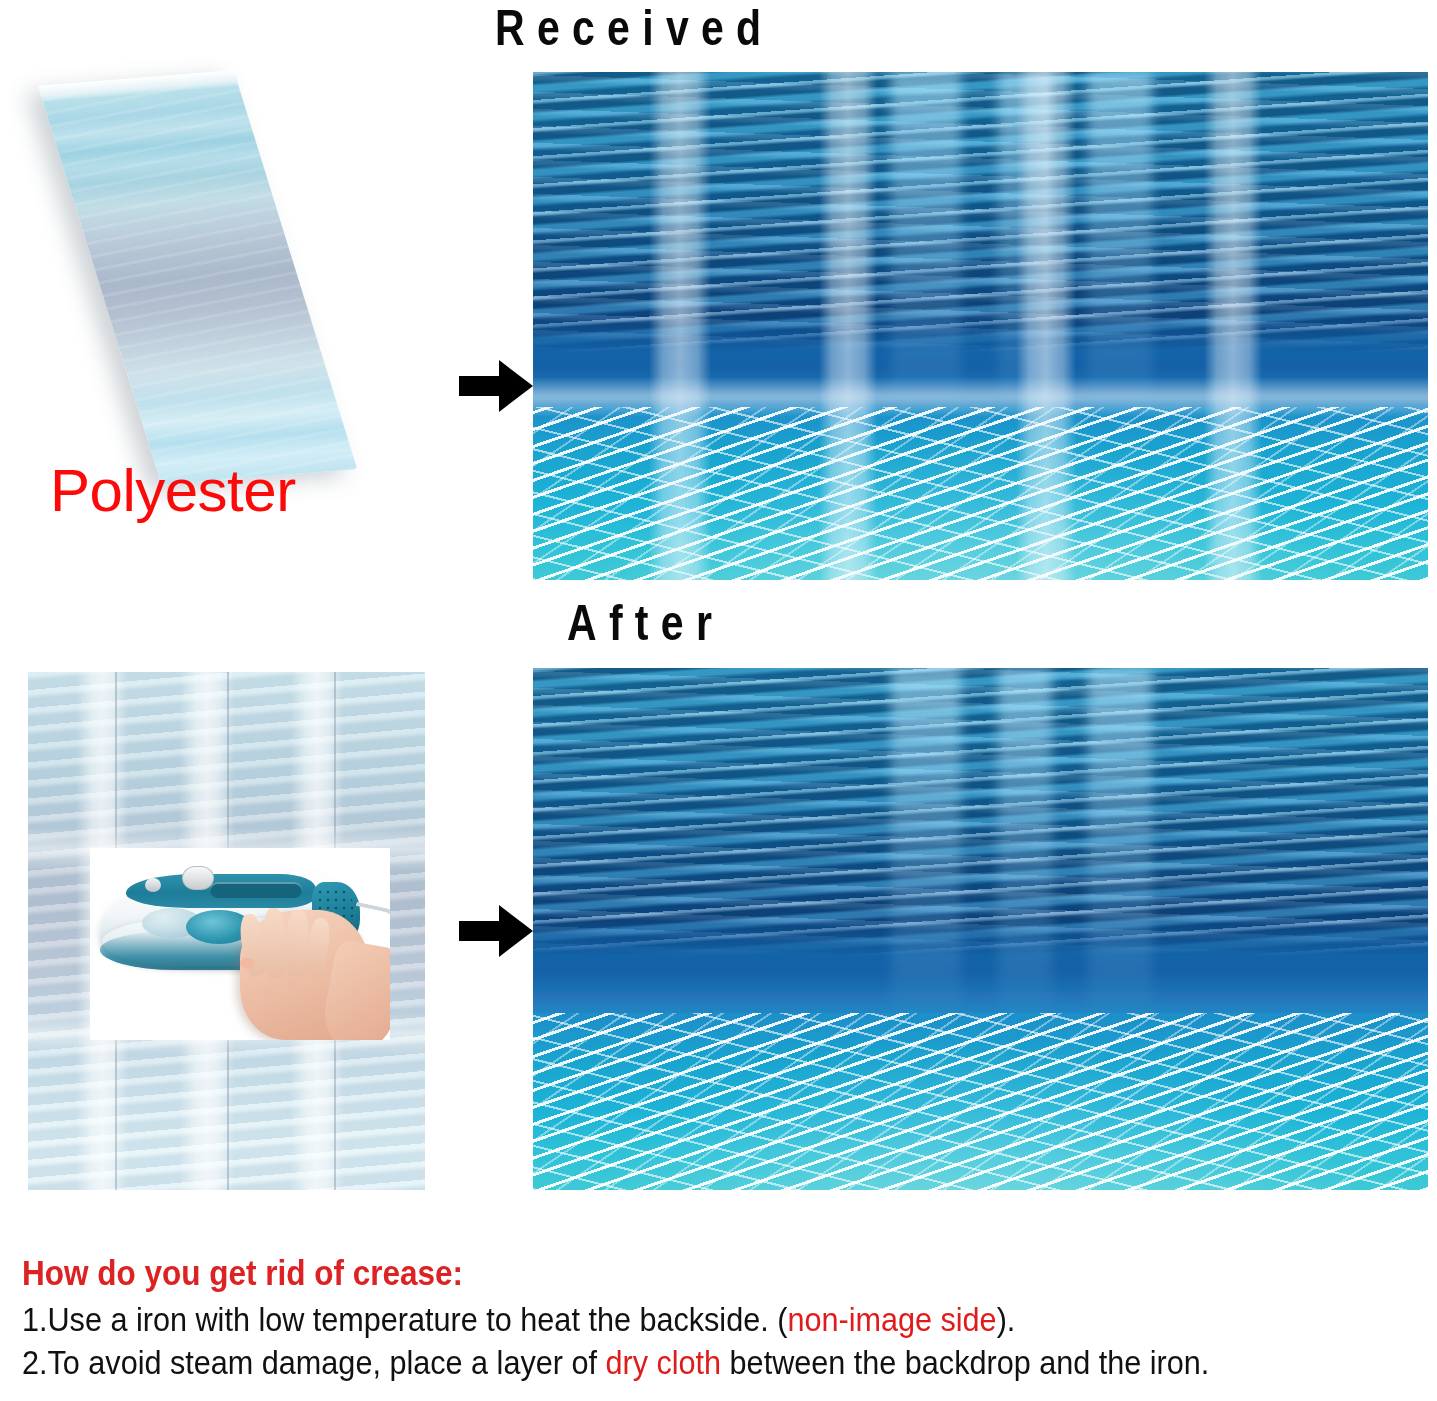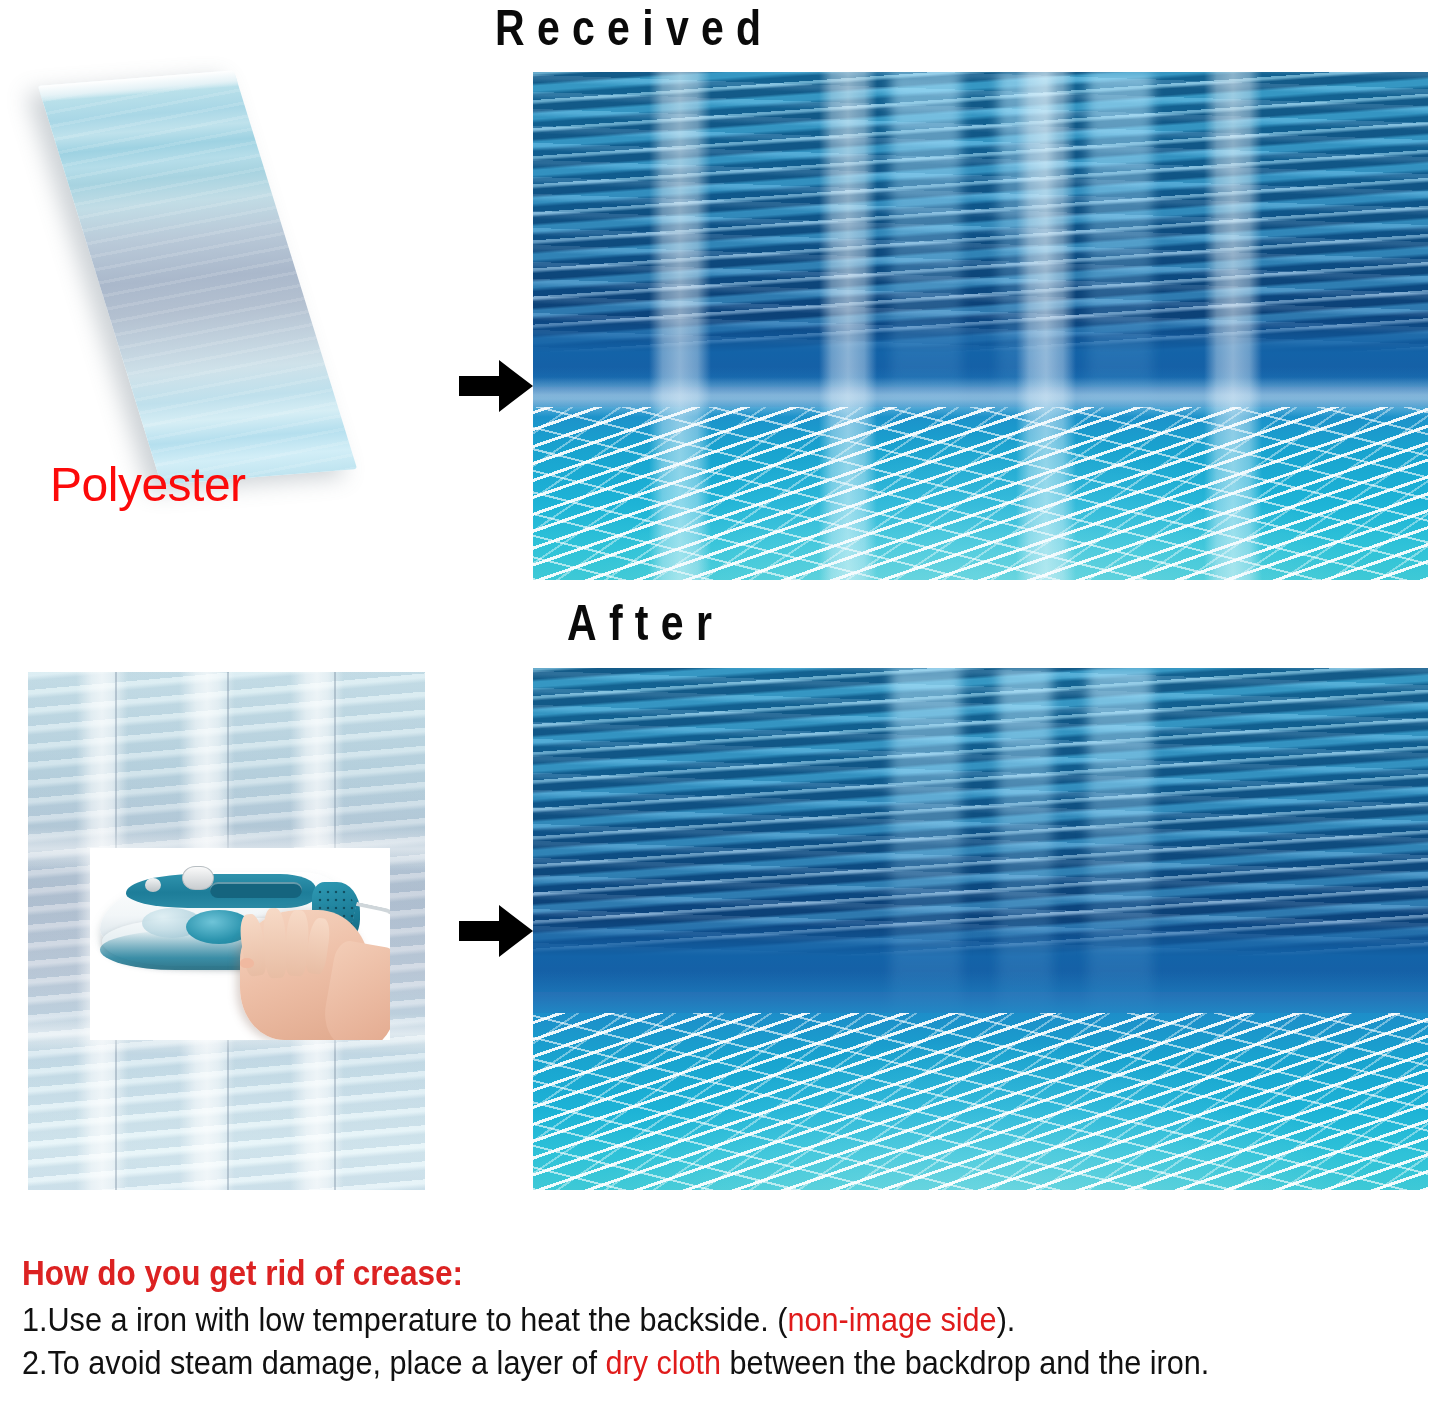--- a/index.html
+++ b/index.html
@@ -23,21 +23,21 @@
     transform-origin:left center;
     white-space:nowrap;
     line-height:1;
   }
   #title-received{left:495px;top:3px;font-size:50px;}
   #title-after{left:567px;top:598px;font-size:50px;}
 
   
   #polyester-label{
     position:absolute;left:50px;top:461px;
-    font-size:48px;color:#fc0a0a;
+    font-size:60px;color:#fc0a0a;
     font-family:"Liberation Sans", sans-serif;
     font-weight:normal;letter-spacing:-.5px;
     line-height:1;white-space:nowrap;z-index:6;
   }
 
   
   #fabric-roll-wrap{position:absolute;left:10px;top:78px;width:420px;height:420px;}
   .fabric-roll{
     position:absolute;left:28px;top:8px;width:200px;height:400px;
     transform:skewX(13deg) rotate(-4.5deg);

